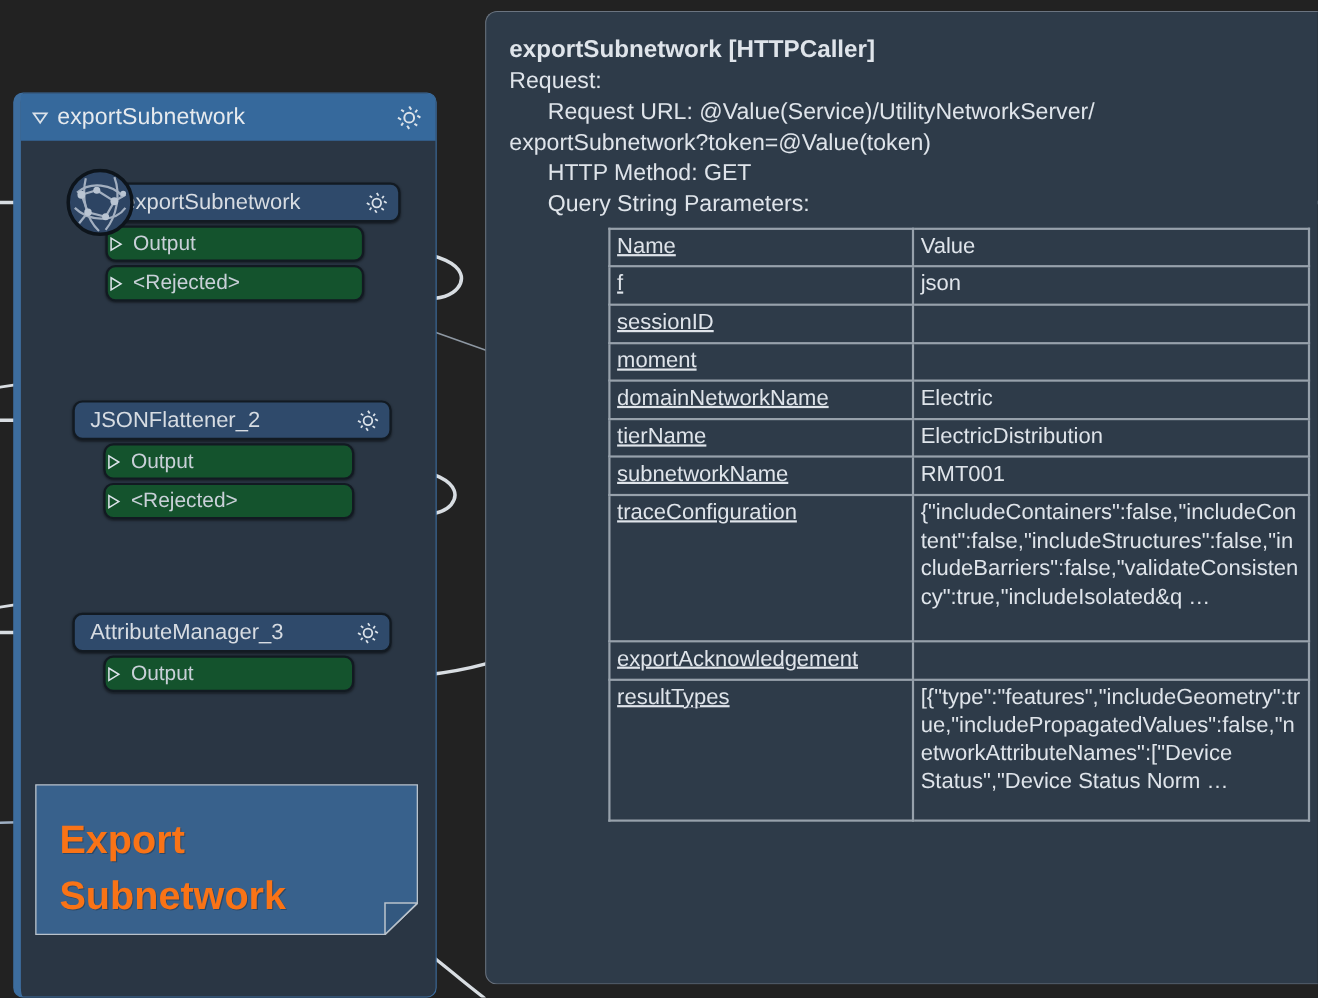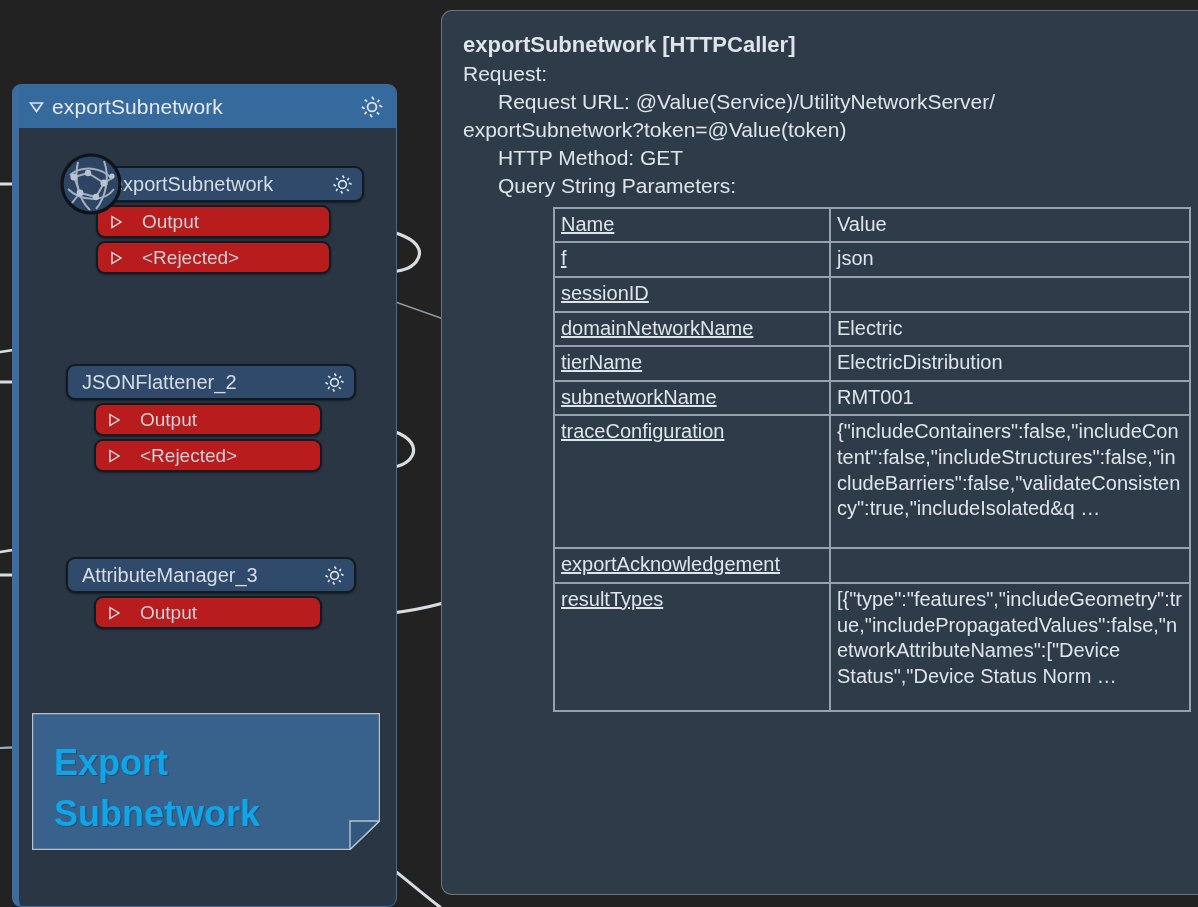--- a/index.html
+++ b/index.html
@@ -104,29 +104,27 @@
     font-size: 20px;
     white-space: nowrap;
     flex: 1 1 auto;
   }
   .node-head .node-gear { flex: 0 0 auto; width: 23px; height: 23px; margin-left: 8px; display:block;}
 
   .port {
     position: relative;
     margin-top: 3px;
     height: 33px;
-    background: #b91c1c;
+    background: #14532d;
     border: 2px solid #121a22;
     border-radius: 9px;
     display: flex;
     align-items: center;
-    padding-left: 11px;
     box-sizing: border-box;
     box-shadow: 0 1px 2px rgba(0,0,0,.4);
-    gap: 10px;
   }
   .port .tri { width: 14px; height: 14px; margin-right: 9px; flex: 0 0 auto; display:block;}
   .port .port-label {
     color: #c9d0d8;
     font-size: 19px;
     white-space: nowrap;
   }
 
   
   .node-icon {
@@ -145,21 +143,21 @@
     top: 713px;
     width: 348px;
     height: 137px;
     z-index: 5;
   }
   .annotation-text {
     position: absolute;
     left: 22px;
     top: 24px;
     width: 300px;
-    color: #0ea5e9;
+    color: #f97316;
     font-size: 36px;
     font-weight: bold;
     line-height: 1.43;
     white-space: pre-line;
     text-shadow: 1px 1px 0 rgba(0,0,0,.25);
   }
 
   
   .tooltip {
     position: absolute;
@@ -382,20 +380,24 @@
         </tr>
         <tr>
           <td class="k">f</td>
           <td>json</td>
         </tr>
         <tr>
           <td class="k">sessionID</td>
           <td></td>
         </tr>
         <tr>
+          <td class="k">moment</td>
+          <td></td>
+        </tr>
+        <tr>
           <td class="k">domainNetworkName</td>
           <td>Electric</td>
         </tr>
         <tr>
           <td class="k">tierName</td>
           <td>ElectricDistribution</td>
         </tr>
         <tr>
           <td class="k">subnetworkName</td>
           <td>RMT001</td>

